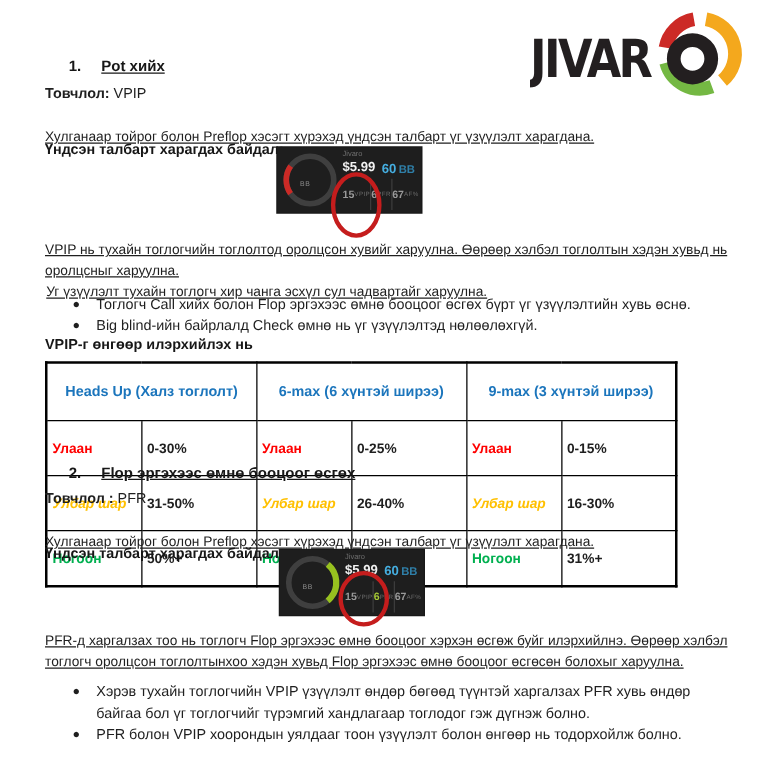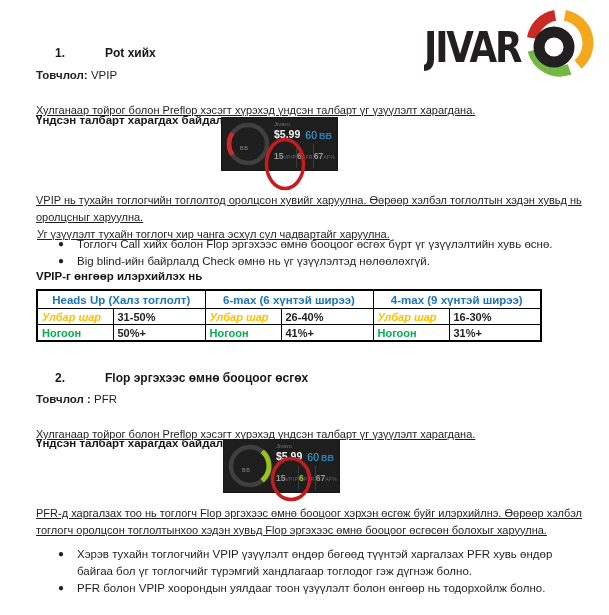--- a/index.html
+++ b/index.html
@@ -6,43 +6,43 @@
   .page{
     position:relative;width:609px;height:615px;background:#fff;
     font-family:"Liberation Sans","DejaVu Sans",sans-serif;
     color:#1f1f1f;overflow:hidden;
   }
   .abs{position:absolute;}
   .para{font-size:11px;line-height:16.5px;text-decoration:underline;}
   .bold{font-weight:bold;}
   
   .num-heading{display:flex;gap:16px;font-size:12px;font-weight:bold;color:#171717;}
-  .num-heading .ttl{margin-left:24px;}
+  .num-heading .ttl{text-decoration:underline;}
   .sub-label{font-size:11.5px;font-weight:bold;color:#171717;}
   .abbrev{font-size:11.5px;}
   
   .bullet{display:flex;gap:13px;font-size:11.5px;line-height:16.5px;}
   .bullet .dot{font-size:10px;line-height:16.5px;}
   
   table.stat-table{border-collapse:collapse;border:2px solid #000;table-layout:fixed;}
-  table.stat-table td{border:1px solid #000;font-size:11px;font-weight:bold;padding:1px 4px;height:13px;white-space:nowrap;overflow:hidden;}
+  table.stat-table td{border:1px solid #000;font-size:11px;font-weight:bold;padding:15px 4px;height:13px;white-space:nowrap;overflow:hidden;}
   table.stat-table tr.head td{color:#1B75BC;text-align:center;font-size:11.5px;height:15px;}
   td.c-red{color:#FF0000;}
   td.c-orange{color:#FFC000;font-style:italic;}
   td.c-green{color:#00B050;margin-top:45px;}
   
   .hud{position:absolute;width:115px;height:52px;background:#1e1e1e;display:flex;box-shadow:0 0 0 1px #181818;}
   .ringwrap{position:relative;width:52px;height:52px;flex:0 0 auto;}
   .ringwrap svg{position:absolute;left:3px;top:3px;}
   .pos-label{position:absolute;left:18px;top:27px;font-size:5.5px;color:#8a8a8a;letter-spacing:.5px;}
   .hud-main{flex:1;display:flex;flex-direction:column;padding:3px 5px 2px 0;min-width:0;}
   .brand{font-size:6px;color:#6f6f6f;line-height:7px;}
   .money{display:flex;justify-content:space-between;align-items:flex-start;line-height:12px;}
   .stack{color:#f2f2f2;font-weight:bold;font-size:10.5px;}
-  .bbv{color:#45AEE0;font-weight:normal;font-size:10.5px;}
+  .bbv{color:#45AEE0;font-weight:bold;font-size:10.5px;}
   .bbl{color:#2F7FA8;font-weight:bold;font-size:9px;margin-left:2px;}
   .stats{display:flex;flex:1;margin-top:2px;}
   .stat{flex:1;display:flex;align-items:center;justify-content:center;border-left:1px solid #3c3c3c;}
   .stat:first-child{border-left:none;}
   .stat .v{font-size:8.5px;font-weight:bold;color:#9a9a9a;line-height:9px;}
   .stat .v.green{color:#A6C836;}
   .stat .l{font-size:5px;color:#6a6a6a;line-height:6px;margin-top:1px;letter-spacing:.3px;}
   svg.mark{position:absolute;pointer-events:none;}
 </style>
 </head>
@@ -128,21 +128,29 @@
         <col style="width:92px">
       <col style="width:76px">
         <col style="width:92px">
       <col style="width:76px">
         <col style="width:92px">
     </colgroup>
     <tbody>
         <tr class="head">
       <td colspan="2">Heads Up (Халз тоглолт)</td>
       <td colspan="2">6-max (6 хүнтэй ширээ)</td>
-      <td colspan="2">4-max (9 хүнтэй ширээ)</td>
+      <td colspan="2">9-max (3 хүнтэй ширээ)</td>
+    </tr>
+    <tr>
+      <td class="c-red">Улаан</td>
+      <td>0-30%</td>
+      <td class="c-red">Улаан</td>
+      <td>0-25%</td>
+      <td class="c-red">Улаан</td>
+      <td>0-15%</td>
     </tr>
     <tr>
       <td class="c-orange">Улбар шар</td>
       <td>31-50%</td>
       <td class="c-orange">Улбар шар</td>
       <td>26-40%</td>
       <td class="c-orange">Улбар шар</td>
       <td>16-30%</td>
     </tr>
     <tr>

